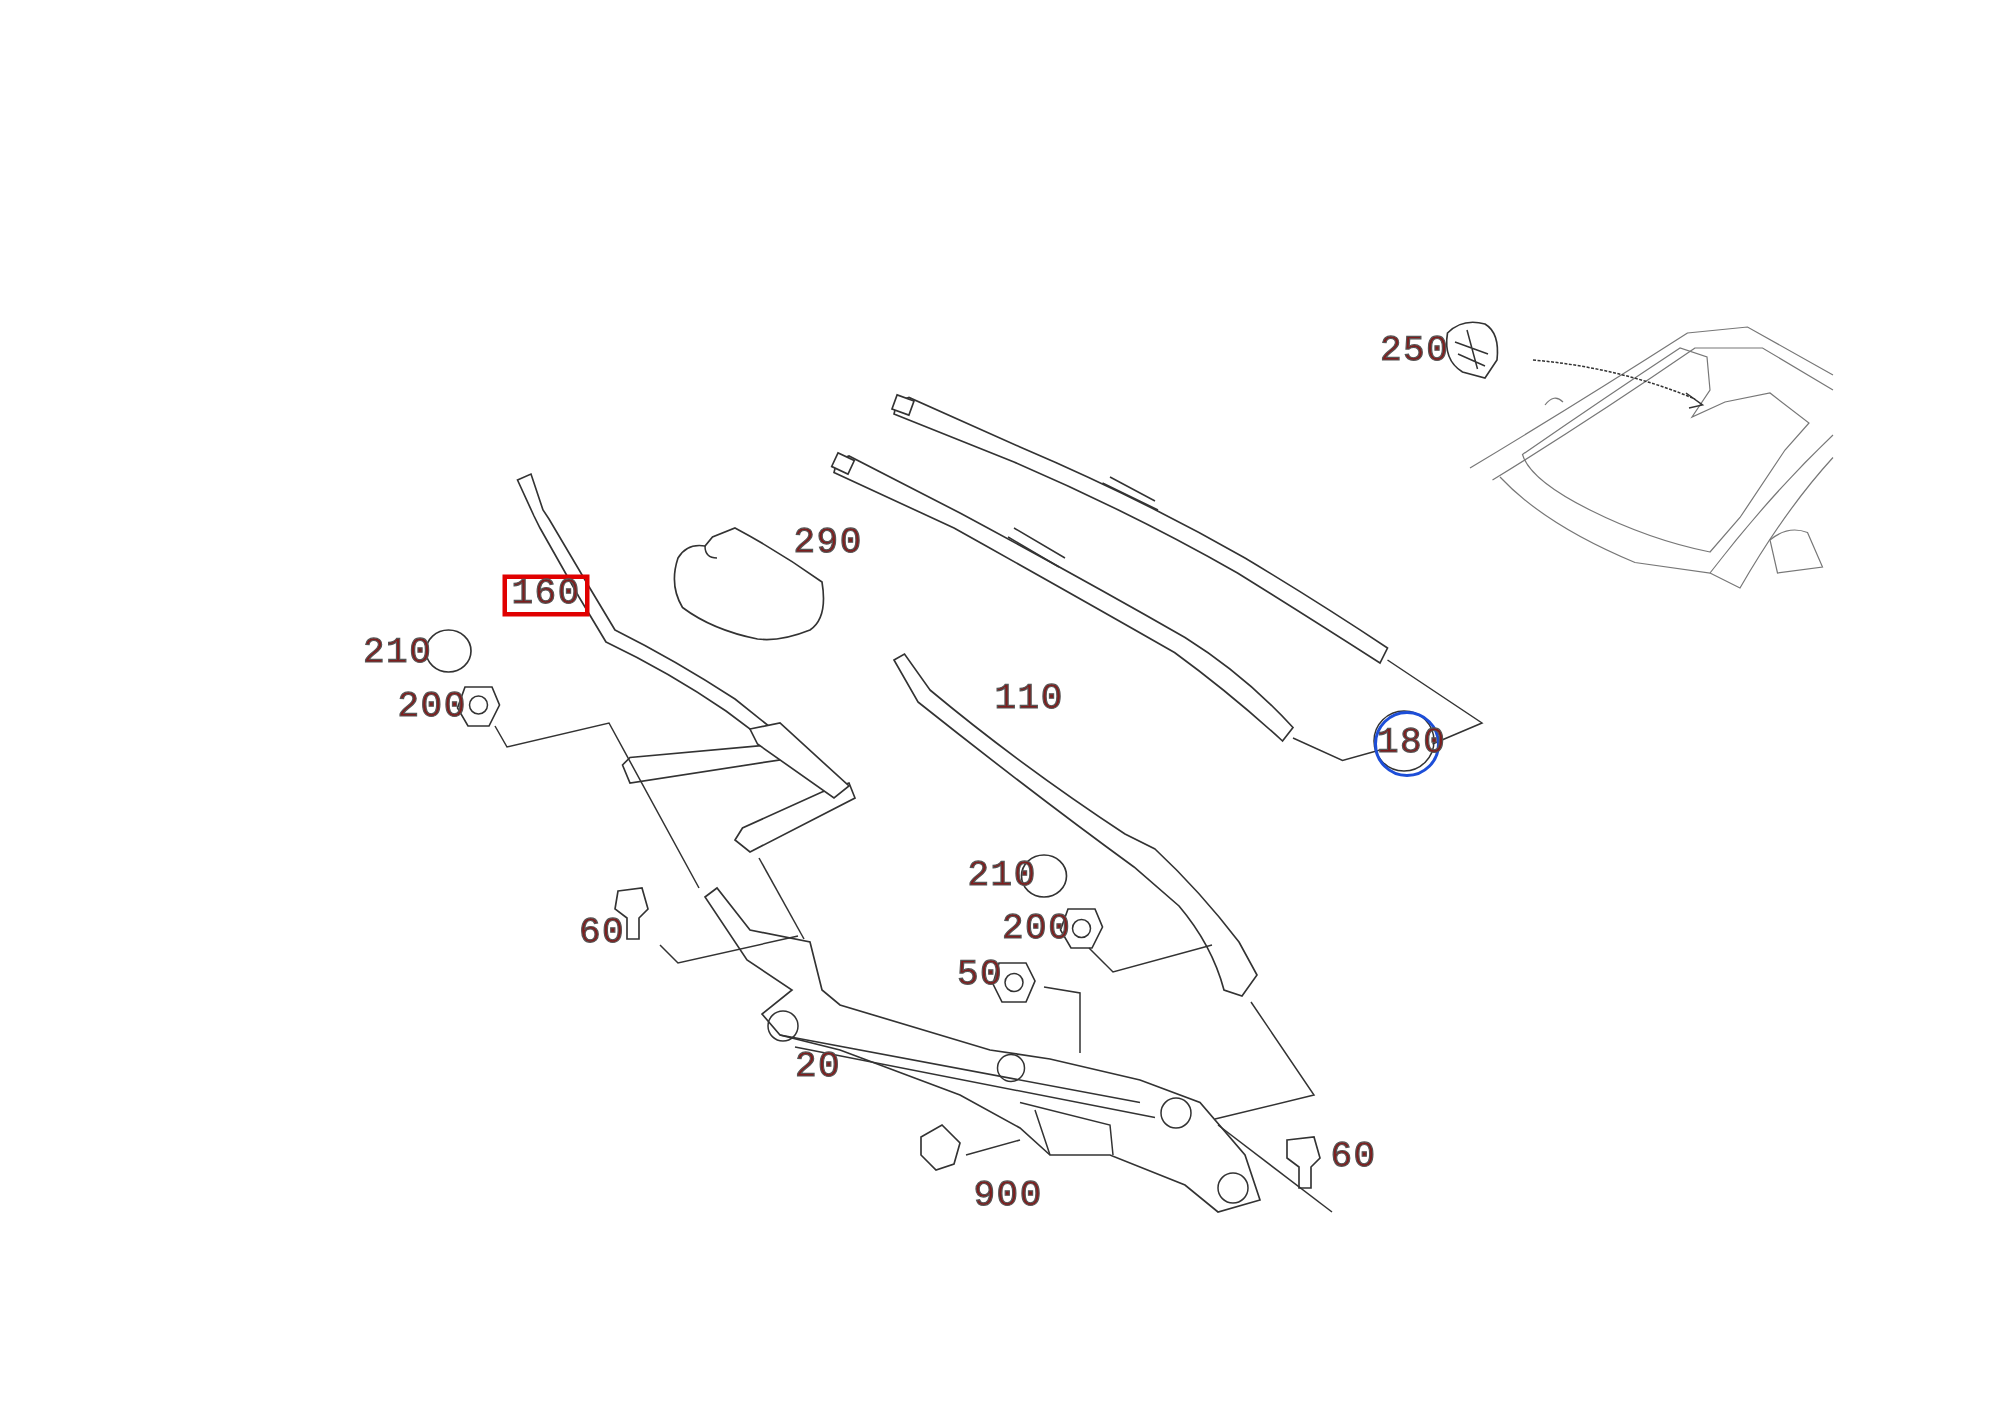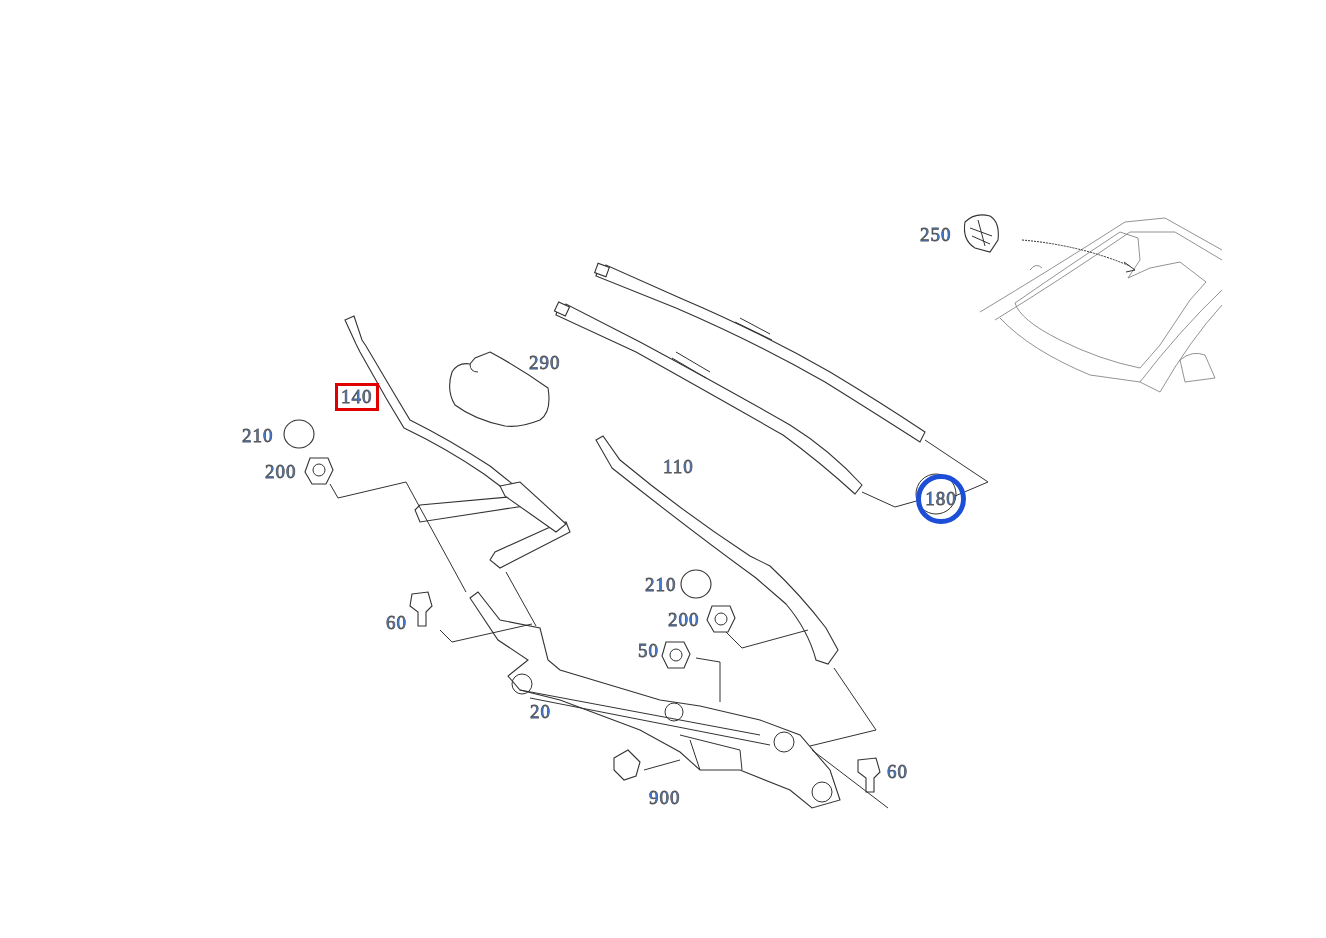--- a/index.html
+++ b/index.html
@@ -1,21 +1,21 @@
 <!DOCTYPE html>
 <html><head>
 <meta charset="utf-8">
 <style>
   html,body{margin:0;padding:0;background:#ffffff;}
   body{width:1326px;height:938px;position:relative;overflow:hidden;font-family:"DejaVu Sans",sans-serif;}
   #canvas{position:absolute;left:0;top:0;width:1326px;height:938px;}
-  .lbl{position:absolute;font-family:Liberation Serif, serif;font-size:19px;color:#3b82f6;
+  .lbl{position:absolute;font-family:Liberation Mono, monospace;font-size:24px;color:#7f1d1d;
        -webkit-text-stroke:0.8px #555;letter-spacing:1px;line-height:20px;white-space:nowrap;cursor:pointer;}
   .lbl.sel{border:3px solid #e00000;padding:1px 3px;}
-  .circ{border:5px solid #1d4ed8;border-radius:50%;width:40px;height:40px;line-height:40px;text-align:center;padding:0;}
+  .circ{border:2px solid #1d4ed8;border-radius:50%;width:40px;height:40px;line-height:40px;text-align:center;padding:0;}
   svg .p{fill:#fff;stroke:#333;stroke-width:1.1;}
   svg .l{fill:none;stroke:#333;stroke-width:1;}
   svg .t{fill:none;stroke:#777;stroke-width:0.8;}
 </style>
 </head>
 <body>
 
 <svg id="canvas" viewBox="0 0 1326 938" xmlns="http://www.w3.org/2000/svg">
 
   <g>
@@ -93,21 +93,21 @@
     <path class="l" d="M726 632 L742 648 L808 630"></path>
     <path class="l" d="M696 658 L720 662 L720 702"></path>
     <path class="l" d="M834 668 L876 730 L810 746"></path>
     <path class="l" d="M644 770 L680 760"></path>
     <path class="l" d="M812 750 L888 808"></path>
   </g>
 </svg>
 
 <div class="lbl" style="left:920px;top:225px;">250</div>
 <div class="lbl" style="left:529px;top:353px;">290</div>
-<div class="lbl sel" style="left:335px;top:383px;">140</div>
+<div class="lbl sel" style="left:335px;top:383px;">160</div>
 <div class="lbl" style="left:242px;top:426px;">210</div>
 <div class="lbl" style="left:265px;top:462px;">200</div>
 <div class="lbl" style="left:663px;top:457px;">110</div>
 <div class="lbl circ" style="left:916px;top:474px;">180</div>
 <div class="lbl" style="left:645px;top:575px;">210</div>
 <div class="lbl" style="left:668px;top:610px;">200</div>
 <div class="lbl" style="left:386px;top:613px;">60</div>
 <div class="lbl" style="left:638px;top:641px;">50</div>
 <div class="lbl" style="left:530px;top:702px;">20</div>
 <div class="lbl" style="left:887px;top:762px;">60</div>

